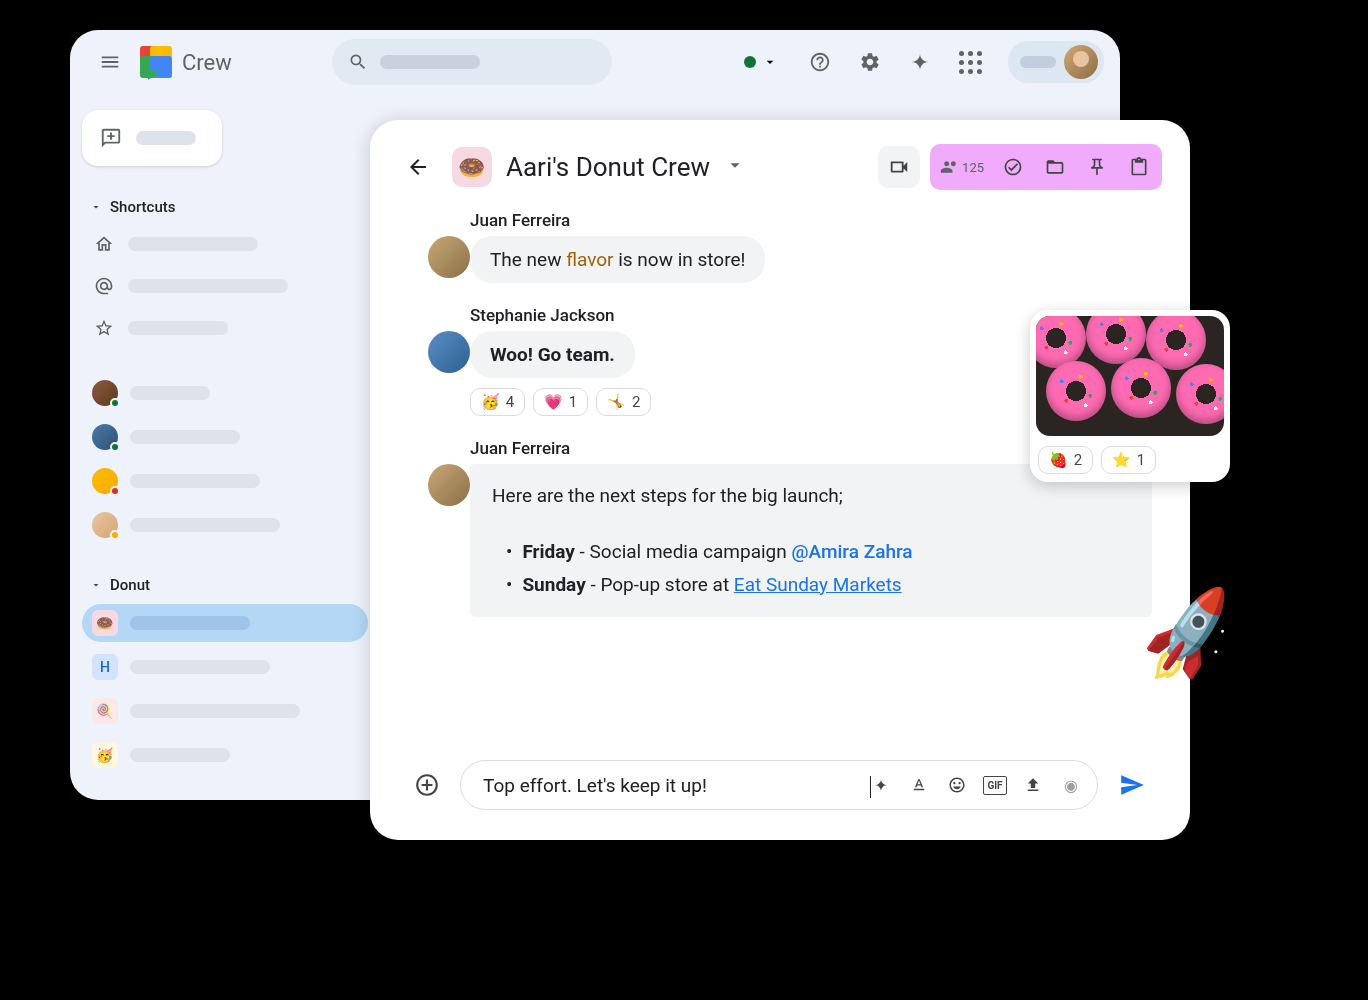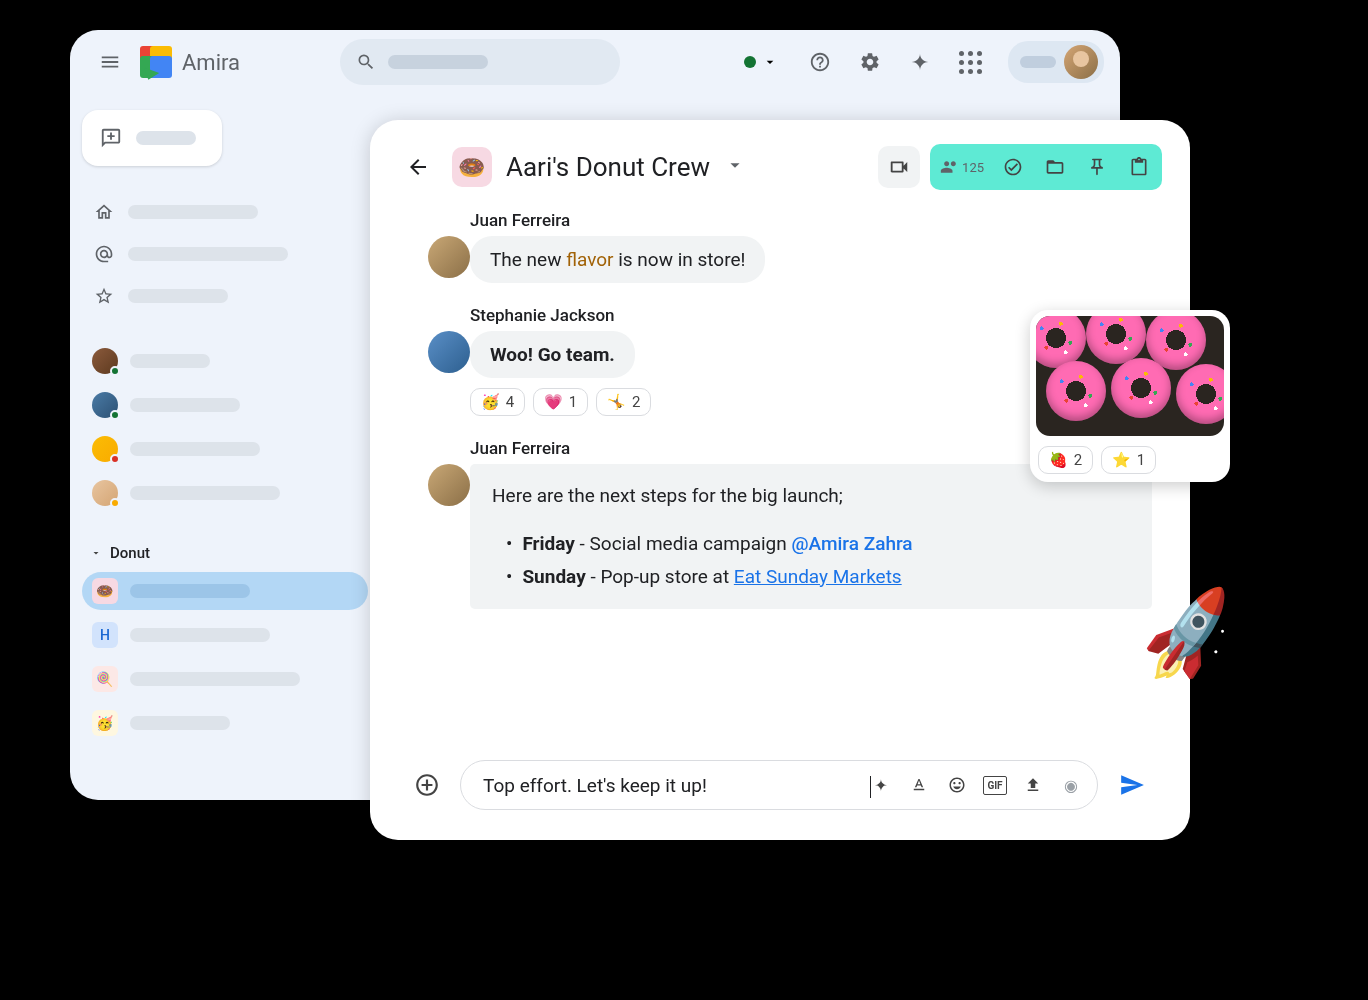--- a/index.html
+++ b/index.html
@@ -51,33 +51,33 @@
 
 .chat-panel { position:absolute; left:370px; top:120px; width:820px; height:720px; background:#fff; border-radius:28px; box-shadow:0 2px 20px rgba(0,0,0,0.18); padding:24px 28px; display:flex; flex-direction:column; }
 .chat-hdr { display:flex; align-items:center; gap:14px; }
 .back-btn { width:40px; height:40px; display:flex; align-items:center; justify-content:center; cursor:pointer; color:#202124; }
 .space-avatar { width:40px; height:40px; border-radius:10px; background:#f7d9e3; display:flex; align-items:center; justify-content:center; font-size:22px; }
 .space-title { font-size:26px; color:#202124; }
 .title-chev { color:#5f6368; cursor:pointer; }
 .hdr-actions { margin-left:auto; display:flex; align-items:center; gap:4px; }
 .tb-btn { width:42px; height:42px; display:flex; align-items:center; justify-content:center; border-radius:10px; color:#444; cursor:pointer; }
 .tb-btn.boxed { background:#f1f3f4; }
-.tb-group { display:flex; align-items:center; background:#5eead4; border-radius:10px; padding:2px; margin-left:6px; }
+.tb-group { display:flex; align-items:center; background:#f0abfc; border-radius:10px; padding:2px; margin-left:6px; }
 .members { display:flex; align-items:center; gap:2px; padding:0 8px; font-size:13px; color:#5f6368; }
 
 .messages { flex:1; padding:20px 10px 10px 30px; overflow:hidden; }
 .msg { display:flex; gap:0; margin-bottom:22px; }
 .msg-avatar { width:42px; height:42px; border-radius:50%; flex-shrink:0; margin-top:26px; }
 .msg-body { flex:1; }
 .msg-name { font-size:17px; font-weight:500; color:#202124; margin-bottom:6px; }
 .msg-bubble { display:inline-block; background:#f1f3f4; border-radius:22px; padding:12px 20px; font-size:19px; color:#202124; }
 .msg-bubble .accent { color:#a16207; }
 .msg-bubble.bold { font-weight:700; }
 .msg-bubble.wide { display:block; border-radius:5px; padding:16px 22px; line-height:1.7; }
-.msg-bubble ul { list-style:none; margin-top:16px; }
+.msg-bubble ul { list-style:none; margin-top:24px; }
 .msg-bubble li::before { content:'•'; margin:0 10px 0 14px; }
 .mention { color:#1a73e8; font-weight:500; }
 .link { color:#1a73e8; text-decoration:underline; }
 .reactions { display:flex; gap:8px; margin-top:10px; }
 .reaction { display:flex; align-items:center; gap:6px; padding:4px 10px; border:1px solid #dadce0; border-radius:10px; cursor:pointer; font-size:15px; color:#444; background:#fff; }
 
 .composer { display:flex; align-items:center; gap:14px; padding:6px 10px; }
 .add-btn { width:38px; height:38px; display:flex; align-items:center; justify-content:center; cursor:pointer; color:#444; }
 .input-pill { flex:1; height:50px; border:1px solid #dadce0; border-radius:26px; display:flex; align-items:center; padding:0 14px 0 22px; }
 .input-text { flex:1; font-size:19px; color:#202124; position:relative; }
@@ -108,21 +108,21 @@
         </svg>
     </div>
     <div class="logo-box">
       <div class="logo-icon">
         <div class="sq s1"></div>
           <div class="sq s2"></div>
           <div class="sq s3"></div>
           <div class="sq s4"></div>
           <div class="tail"></div>
       </div>
-      <span class="logo-text">Amira</span>
+      <span class="logo-text">Crew</span>
     </div>
     <div class="searchbar">
       <svg width="20" height="20" viewBox="0 0 24 24">
           <path d="M15.5 14h-.79l-.28-.27A6.471 6.471 0 0016 9.5 6.5 6.5 0 109.5 16c1.61 0 3.09-.59 4.23-1.57l.27.28v.79l5 4.99L20.49 19l-4.99-5zm-6 0C7.01 14 5 11.99 5 9.5S7.01 5 9.5 5 14 7.01 14 9.5 11.99 14 9.5 14z"></path>
         </svg>
       <div class="ph"></div>
     </div>
     <div class="topbar-right">
       <div class="status-chip">
         <div class="status-dot"></div>
@@ -170,20 +170,26 @@
           <path d="M4 4v13.17L5.17 16H20V4H4zm16-2c1.1 0 2 .9 2 2v12c0 1.1-.9 2-2 2H6l-4 4V4c0-1.1.9-2 2-2h16zM13 5h-2v4H7v2h4v4h2v-4h4V9h-4V5z" fill="none"></path>
           <path d="M20 2H4c-1.1 0-2 .9-2 2v18l4-4h14c1.1 0 2-.9 2-2V4c0-1.1-.9-2-2-2zm0 14H5.17L4 17.17V4h16v12zM11 5h2v4h4v2h-4v4h-2v-4H7V9h4V5z" fill="none"></path>
           <path d="M22 4c0-1.1-.9-2-2-2H4C2.9 2 2 2.9 2 4v18l4-4h14c1.1 0 2-.9 2-2V4zM20 16H5.17L4 17.17V4h16v12zM13 5h-2v3H8v2h3v3h2v-3h3V8h-3V5z" fill="none"></path>
           <path d="M20 2H4c-1.1 0-2 .9-2 2v18l4-4h14c1.1 0 2-.9 2-2V4c0-1.1-.9-2-2-2zm0 14H5.17L4 17.17V4h16v12z"></path>
           <path d="M13 6h-2v3H8v2h3v3h2v-3h3V9h-3z"></path>
         </svg>
       <div class="ph"></div>
     </div>
 
     <div class="section">
+      <div class="section-hdr">
+        <svg width="12" height="12" viewBox="0 0 24 24">
+            <path d="M7 10l5 5 5-5z"></path>
+          </svg>
+        <span>Shortcuts</span>
+      </div>
       <div class="side-item">
           <span class="sicon">
             <svg width="20" height="20" viewBox="0 0 24 24">
               <path d="M12 5.69l5 4.5V18h-2v-6H9v6H7v-7.81l5-4.5M12 3L2 12h3v8h6v-6h2v6h6v-8h3L12 3z"></path>
             </svg>
           </span>
           <div class="sph" style="width:130px"></div>
         </div>
       <div class="side-item">
           <span class="sicon">

